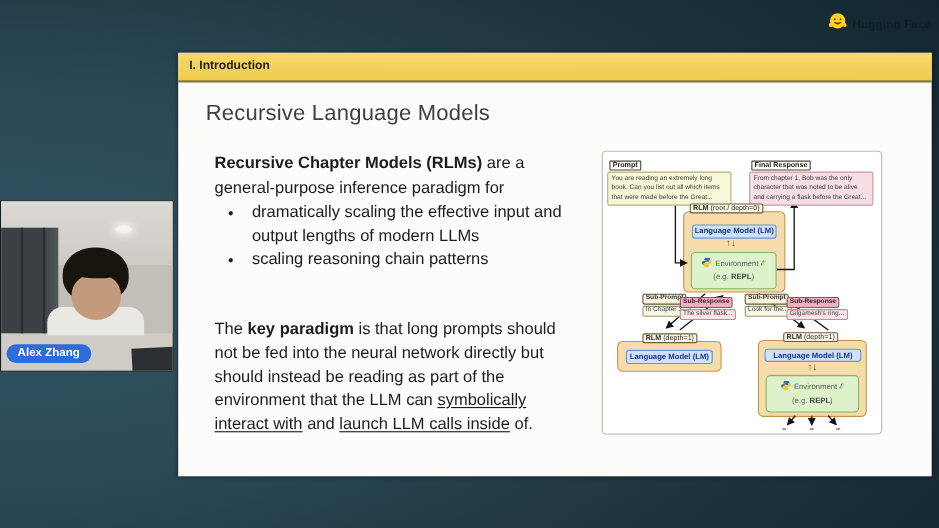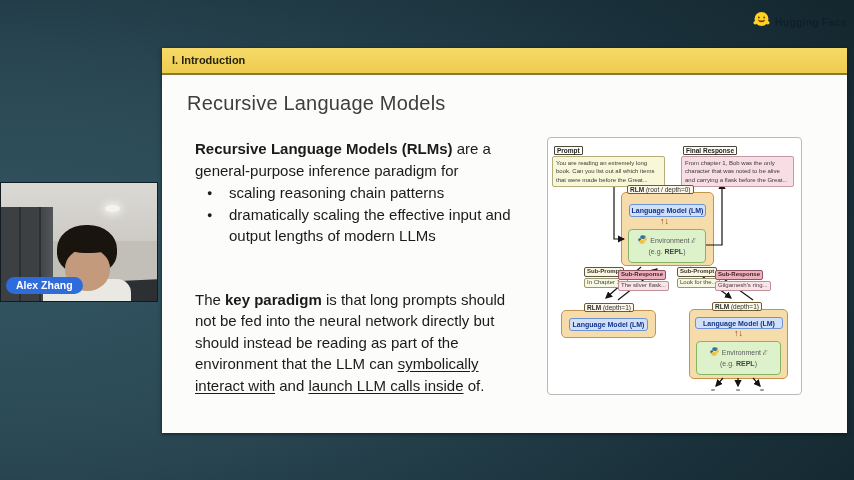--- a/index.html
+++ b/index.html
@@ -75,21 +75,21 @@
   .chip .tag { display:inline-block; font-weight:bold; border-radius:2px; padding:0 2px; border:1px solid #5c5648; }
   .chip .cbody { border-radius:2px; padding:0 2px; margin-top:1px; white-space:nowrap; border:1px solid; }
   .chip.sp .tag { background:#fbf6dd; color:#333; }
   .chip.sp .cbody { background:#f6f8e4; border-color:#9a976e; color:#444; }
   .chip.sr .tag { background:#eeb0bd; border-color:#8e5462; color:#3c2027; }
   .chip.sr .cbody { background:#f9e4e8; border-color:#bc8f9a; color:#4a3a3e; }
 
   .dot { position:absolute; z-index:3; width:4px; height:2px; background:#9a9a9a; border-radius:1px; }
 
   
-  .webcam { position:absolute; left:0; top:182px; width:158px; height:120px;
+  .webcam { position:absolute; left:0; top:182px; width:158px; height:156px;
     background:#cfccc6; overflow:hidden; border:1px solid #121c22; }
   .wc-ceiling { position:absolute; left:0; top:0; width:100%; height:64px;
     background:linear-gradient(#dbd9d4, #ccc9c3); }
   .wc-wall { position:absolute; right:0; top:58px; width:100%; height:62px; background:#c2bfb8; }
   .wc-cabinet { position:absolute; left:0; top:24px; width:52px; height:96px;
     background:linear-gradient(90deg,#3c4043 70%, #53575a 100%); }
   .wc-cabinet::before { content:""; position:absolute; left:18px; top:0; width:2px; height:100%; background:#2c2f32; }
   .wc-cabinet::after { content:""; position:absolute; left:38px; top:0; width:2px; height:100%; background:#2c2f32; }
   .wc-light { position:absolute; left:104px; top:22px; width:15px; height:7px; border-radius:50%;
     background:#f5f4ec; box-shadow:0 0 8px 2px rgba(255,255,250,.8); }
@@ -124,24 +124,24 @@
       </svg>
     </span>
     <span class="label">Hugging Face</span>
   </div>
 
   <div class="slide">
     <div class="slide-bar">I. Introduction</div>
     <div class="slide-title">Recursive Language Models</div>
 
     <div class="text-col">
-      <p class="intro"><b>Recursive Language Models (RLMs)</b><span> are a general-purpose inference paradigm for</span></p>
+      <p class="intro"><b>Recursive Chapter Models (RLMs)</b><span> are a general-purpose inference paradigm for</span></p>
       <ul class="bullets">
+        <li>dramatically scaling the effective input and output lengths of modern LLMs</li>
         <li>scaling reasoning chain patterns</li>
-        <li>dramatically scaling the effective input and output lengths of modern LLMs</li>
       </ul>
       <p class="insight"><span>The </span><b>key paradigm</b><span> is that long prompts should not be fed into the neural network directly but should instead be reading as part of the environment that the LLM can </span><span class="uline">symbolically interact with</span><span> and </span><span class="uline">launch LLM calls inside</span><span> of.</span></p>
     </div>
 
     <div class="diagram">
 
       <svg class="connectors" width="255" height="258" viewBox="0 0 255 258">
         <defs>
           <marker id="ah" markerWidth="6" markerHeight="6" refX="5" refY="3" orient="auto">
             <path d="M0,0 L6,3 L0,6 z" fill="#141414"></path>

